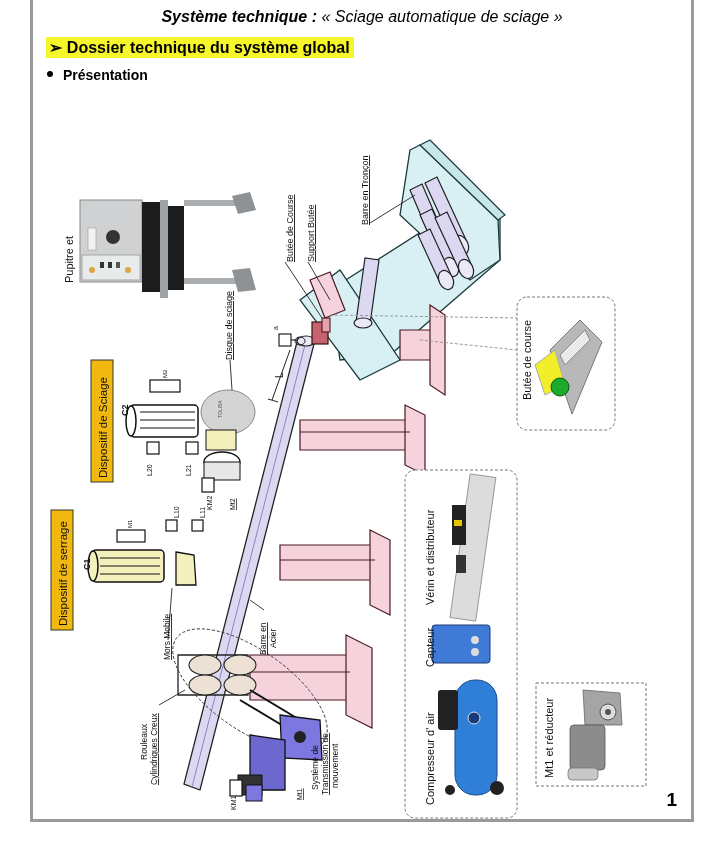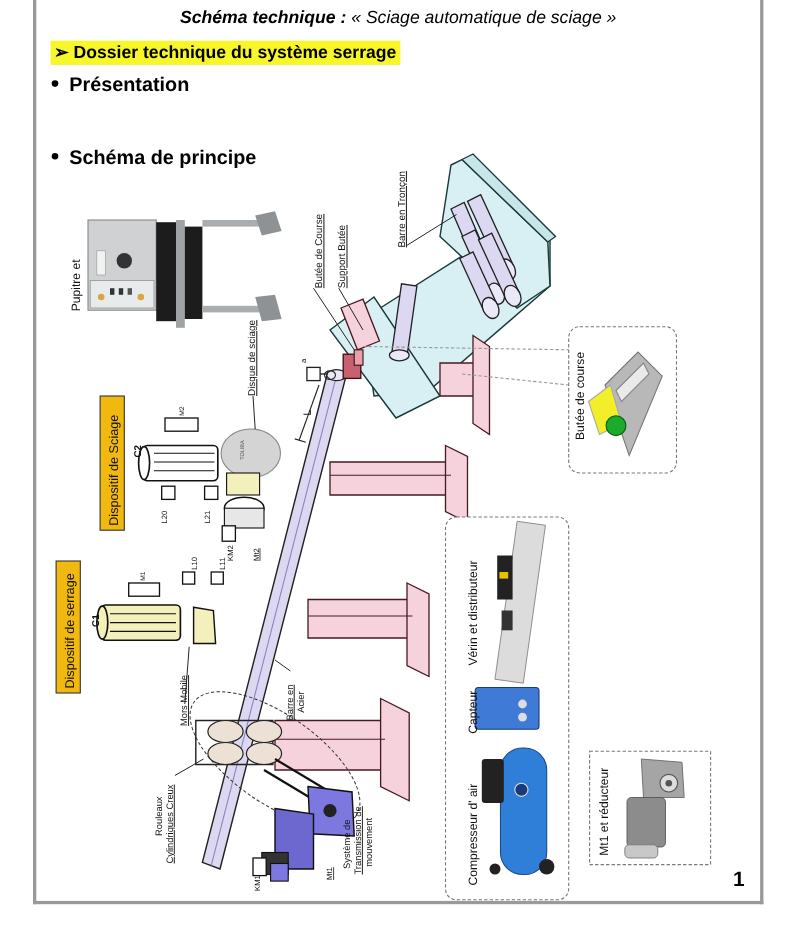--- a/index.html
+++ b/index.html
@@ -6,40 +6,39 @@
   body { width: 720px; height: 850px; position: relative; overflow: hidden;
          font-family: "Liberation Sans", sans-serif; color: #000; }
   .page { position: absolute; left: 30px; top: 0; width: 658px; height: 819px;
           border-left: 3px solid #9a9a9a; border-right: 3px solid #9a9a9a;
           border-bottom: 3px solid #9a9a9a; background: #fff; }
   .title { position: absolute; top: 8px; left: 0; width: 100%; text-align: center;
            font-size: 16px; font-style: italic; }
   .title b { font-weight: bold; }
   .section { position: absolute; left: 13px; top: 37px; background: #f6f62a;
              padding: 1px 4px 1px 3px; font-size: 16px; font-weight: bold; }
-  .bullet { position: absolute; left: 14px; font-size: 18px; font-weight: bold; }
+  .bullet { position: absolute; left: 14px; font-size: 14px; font-weight: bold; }
   .bullet .dot { display: inline-block; width: 6px; height: 6px; border-radius: 50%;
                  background: #000; margin-right: 10px; vertical-align: middle; position: relative; top: -2px; }
   .para { position: absolute; left: 13px; top: 94px; width: 640px; font-size: 14px; line-height: 19px; }
   .pagenum { position: absolute; right: 14px; bottom: 8px; font-size: 19px; font-weight: bold; }
   svg.diagram { position: absolute; left: 0; top: 0; }
   .vlabel { font-family: "Liberation Sans", sans-serif; }
 </style>
 </head>
 <body>
 
 <div class="page">
-  <div class="title"><b>Schéma technique :</b><span> « Sciage automatique de sciage »</span></div>
-
-  <div class="section"><span>➢</span> <span>Dossier technique du système serrage</span></div>
+  <div class="title"><b>Système technique :</b><span> « Sciage automatique de sciage »</span></div>
+
+  <div class="section"><span>➢</span> <span>Dossier technique du système global</span></div>
 
   <div class="bullet" style="top:67px"><span class="dot"></span><span>Présentation</span></div>
 
 
-  <div class="bullet" style="top:133px"><span class="dot"></span><span>Schéma de principe</span></div>
 
   <div class="pagenum">1</div>
 </div>
 
 <svg class="diagram" width="720" height="850" viewBox="0 0 720 850">
 
   <g>
     <polygon points="330,290 440,220 500,215 500,260 390,355 340,360" fill="#d8f0f4" stroke="#1a3a3a" stroke-width="1.3"></polygon>
     <polygon points="410,150 420,145 498,220 500,260 470,280 400,215" fill="#d8f0f4" stroke="#1a3a3a" stroke-width="1.3"></polygon>
     <polygon points="420,145 430,140 505,215 498,220" fill="#c6e6ea" stroke="#1a3a3a" stroke-width="1.2"></polygon>

